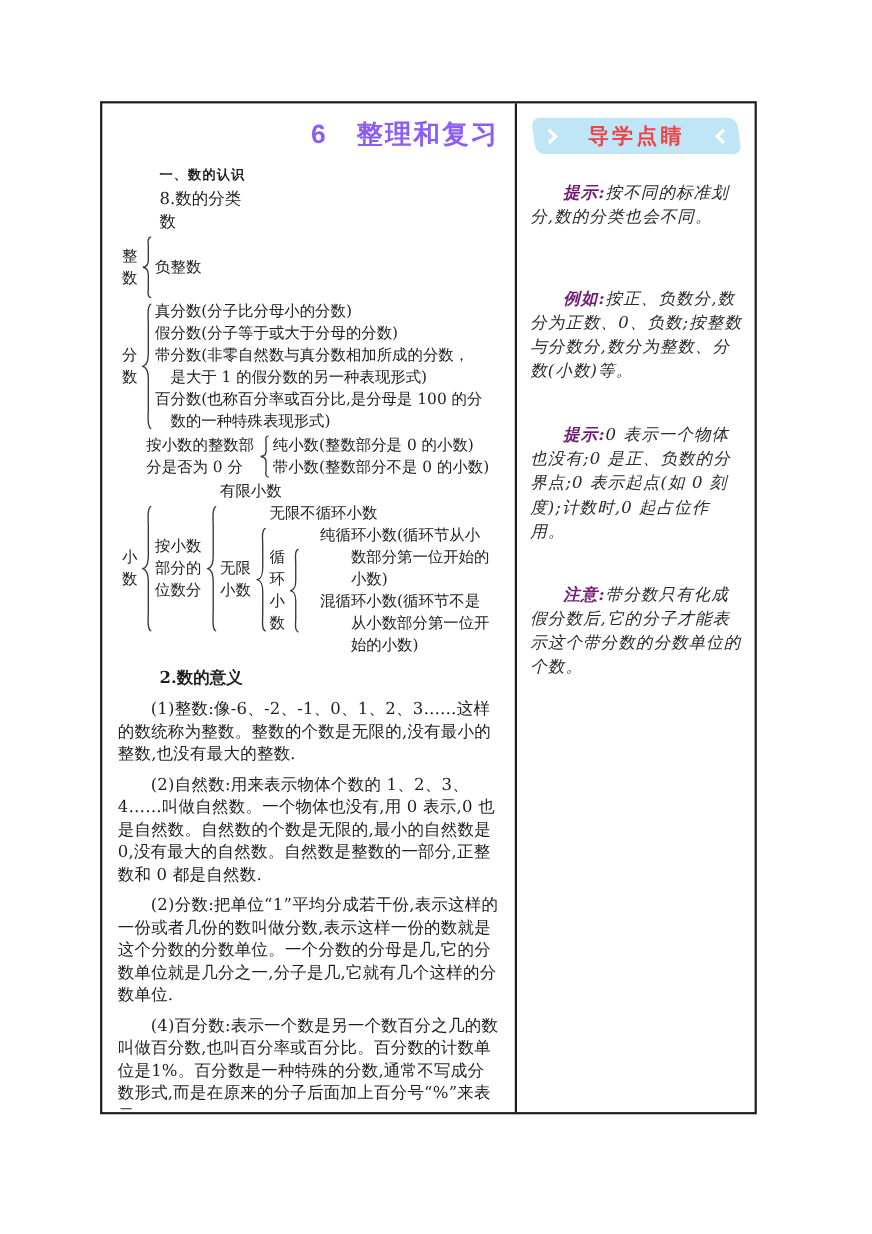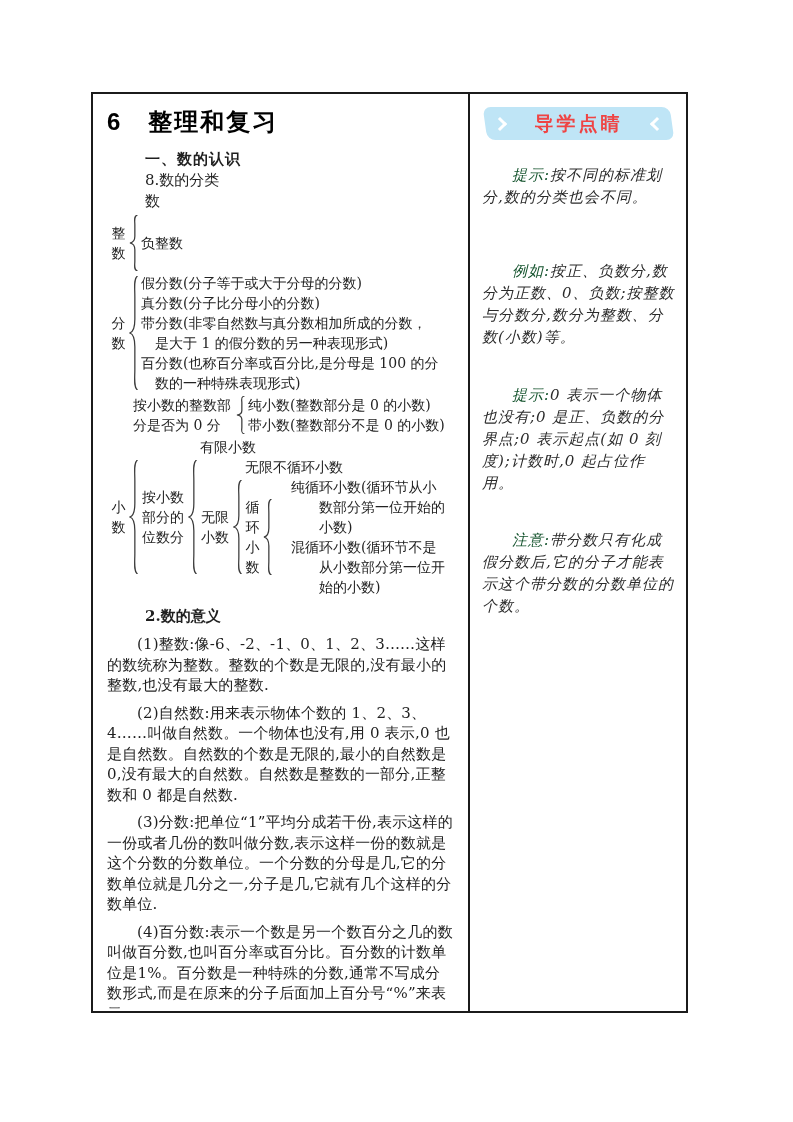--- a/index.html
+++ b/index.html
@@ -13,30 +13,30 @@
     border:2px solid #1b1b1b; display:flex;
   }
   .cell-left {
     width:377px; border-right:2px solid #1b1b1b; padding:8px 14px 6px 14px; overflow:hidden;
   }
   .cell-right { flex:1; padding:6px 11px 6px 12px; overflow:hidden; }
 
   
   .doc-title {
     font-family:"Liberation Sans","DejaVu Sans",sans-serif; font-weight:bold;
-    font-size:24px; text-align:left; letter-spacing:2px; margin:4px 0 10px 0; color:#000000;
+    font-size:24px; text-align:right; letter-spacing:2px; margin:4px 0 10px 0; color:#8b5cf6;
   }
-  .lvl1 { font-size:15px; font-weight:bold; padding-left:38px; line-height:22px; letter-spacing:1px; }
+  .lvl1 { font-size:12px; font-weight:bold; padding-left:38px; line-height:22px; letter-spacing:1px; }
   .lvl2 { font-size:15px; padding-left:38px; line-height:21px; }
   .root-word { font-size:15px; padding-left:38px; line-height:21px; }
 
   .tree { margin:3px 0 2px 4px; font-size:14px; line-height:20px; color:#222; }
   .trow { display:flex; align-items:center; }
   .tcol { display:flex; flex-direction:column; justify-content:center; }
-  .vlab { flex:0 0 auto; word-break:break-all; text-align:center; line-height:20px; }
+  .vlab { flex:0 0 auto; word-break:break-all; text-align:left; line-height:20px; }
   .w1 { width:15px; }
   .w2 { width:30px; }
   .w3 { width:44px; }
   .w7 { width:100px; text-align:left; }
   .brc { flex:0 0 auto; width:9px; margin:0 3px; }
   .brc path { fill:none; stroke:#3a3a3a; stroke-width:1.25; vector-effect:non-scaling-stroke; }
   .rbrc { transform:scaleX(-1); }
   .h2 { height:38px; } .h3 { height:56px; } .h35 { height:76px; }
   .h4 { height:94px; } .h5 { height:114px; } .h6 { height:114px; }
   .wfr { width:298px; }
@@ -70,21 +70,21 @@
     font-size:19px; letter-spacing:3px; color:#ef4444;
   }
   .chev { width:10px; height:10px; border-top:3px solid #ffffff; border-right:3px solid #ffffff; display:inline-block; }
   .chev-r { transform:rotate(45deg); }
   .chev-l { transform:rotate(225deg); }
 
   .note {
     font-style:italic; font-size:15px; line-height:22px; text-indent:2em;
     letter-spacing:1px; word-break:break-all; color:#2a2a2a;
   }
-  .note .tag { color:#14532d; font-weight:normal; }
+  .note .tag { color:#701a75; font-weight:bold; }
   .n0 { margin-top:24px; }
   .n1 { margin-top:52px; }
   .n2 { margin-top:36px; }
   .n3 { margin-top:35px; }
 </style>
 </head>
 <body>
 
 <div class="page">
   <div class="sheet">
@@ -106,22 +106,22 @@
             <span>负整数</span>
           </div>
         </div>
 
         <div class="trow blk">
           <span class="vlab w1">分数</span>
           <svg class="brc h6" viewBox="0 0 10 100" preserveAspectRatio="none">
               <path d="M9.5,0 C5,2 6.5,10 6.5,18 L6.5,38 C6.5,46 5,49 1,50 C5,51 6.5,54 6.5,62 L6.5,82 C6.5,90 5,98 9.5,100"></path>
             </svg>
           <div class="tcol wfr">
+            <span>真分数(分子比分母小的分数)</span>
             <span>假分数(分子等于或大于分母的分数)</span>
-            <span>真分数(分子比分母小的分数)</span>
             <span class="hang">带分数(非零自然数与真分数相加所成的分数，是大于 1 的假分数的另一种表现形式)</span>
             <span class="hang">百分数(也称百分率或百分比,是分母是 100 的分数的一种特殊表现形式)</span>
           </div>
         </div>
 
         <div class="trow blk ofs">
           <span class="vlab w7">按小数的整数部分是否为 0 分</span>
           <svg class="brc h2" viewBox="0 0 10 100" preserveAspectRatio="none">
               <path d="M9.5,0 C5,2 6.5,10 6.5,18 L6.5,38 C6.5,46 5,49 1,50 C5,51 6.5,54 6.5,62 L6.5,82 C6.5,90 5,98 9.5,100"></path>
             </svg>
@@ -162,21 +162,21 @@
               </div>
             </div>
           </div>
         </div>
 
       </div>
 
       <div class="sec2">2.数的意义</div>
       <p class="para">(1)整数:像-6、-2、-1、0、1、2、3……这样的数统称为整数。整数的个数是无限的,没有最小的整数,也没有最大的整数.</p>
       <p class="para">(2)自然数:用来表示物体个数的 1、2、3、4……叫做自然数。一个物体也没有,用 0 表示,0 也是自然数。自然数的个数是无限的,最小的自然数是 0,没有最大的自然数。自然数是整数的一部分,正整数和 0 都是自然数.</p>
-      <p class="para">(3)分数:把单位“1”平均分成若干份,表示这样的一份或者几份的数叫做分数,表示这样一份的数就是这个分数的分数单位。一个分数的分母是几,它的分数单位就是几分之一,分子是几,它就有几个这样的分数单位.</p>
+      <p class="para">(2)分数:把单位“1”平均分成若干份,表示这样的一份或者几份的数叫做分数,表示这样一份的数就是这个分数的分数单位。一个分数的分母是几,它的分数单位就是几分之一,分子是几,它就有几个这样的分数单位.</p>
       <p class="para">(4)百分数:表示一个数是另一个数百分之几的数叫做百分数,也叫百分率或百分比。百分数的计数单位是1%。百分数是一种特殊的分数,通常不写成分数形式,而是在原来的分子后面加上百分号“%”来表示.</p>
 
     </div>
 
     <div class="cell-right">
       <div class="banner">
         <div class="banner-bg2"></div>
         <div class="banner-bg"></div>
         <div class="banner-inner">
           <span class="chev chev-r"></span>

